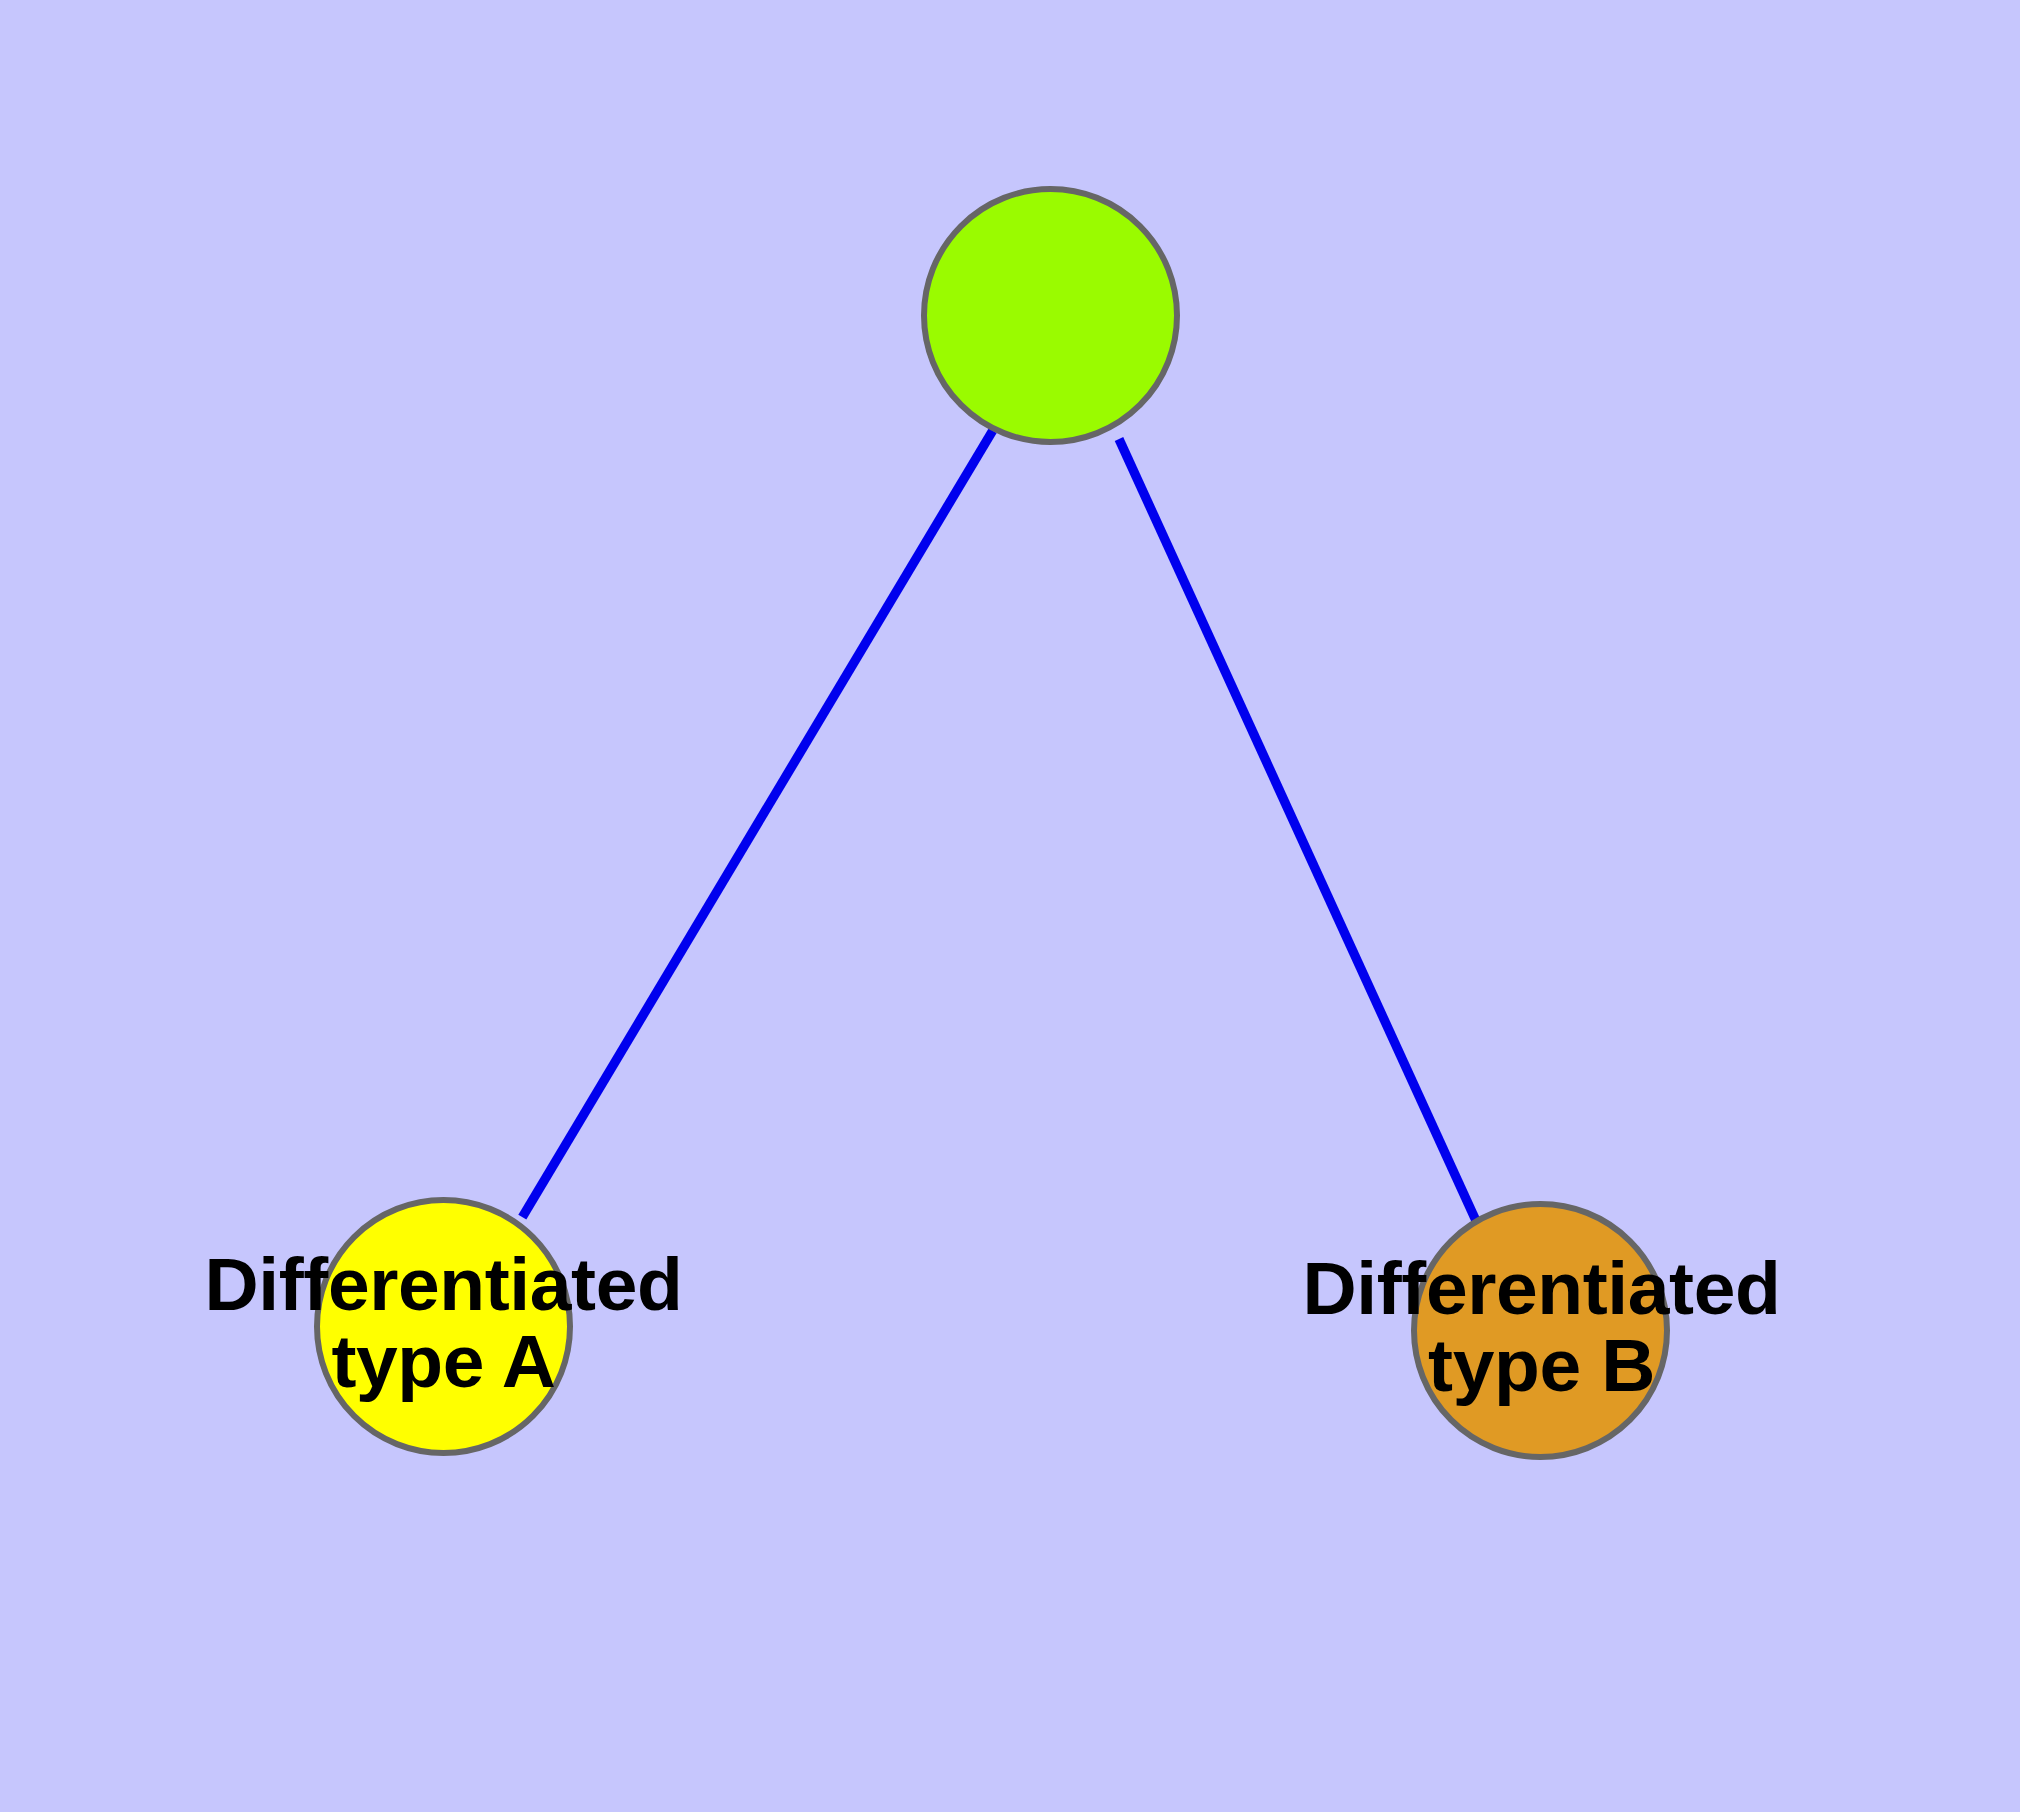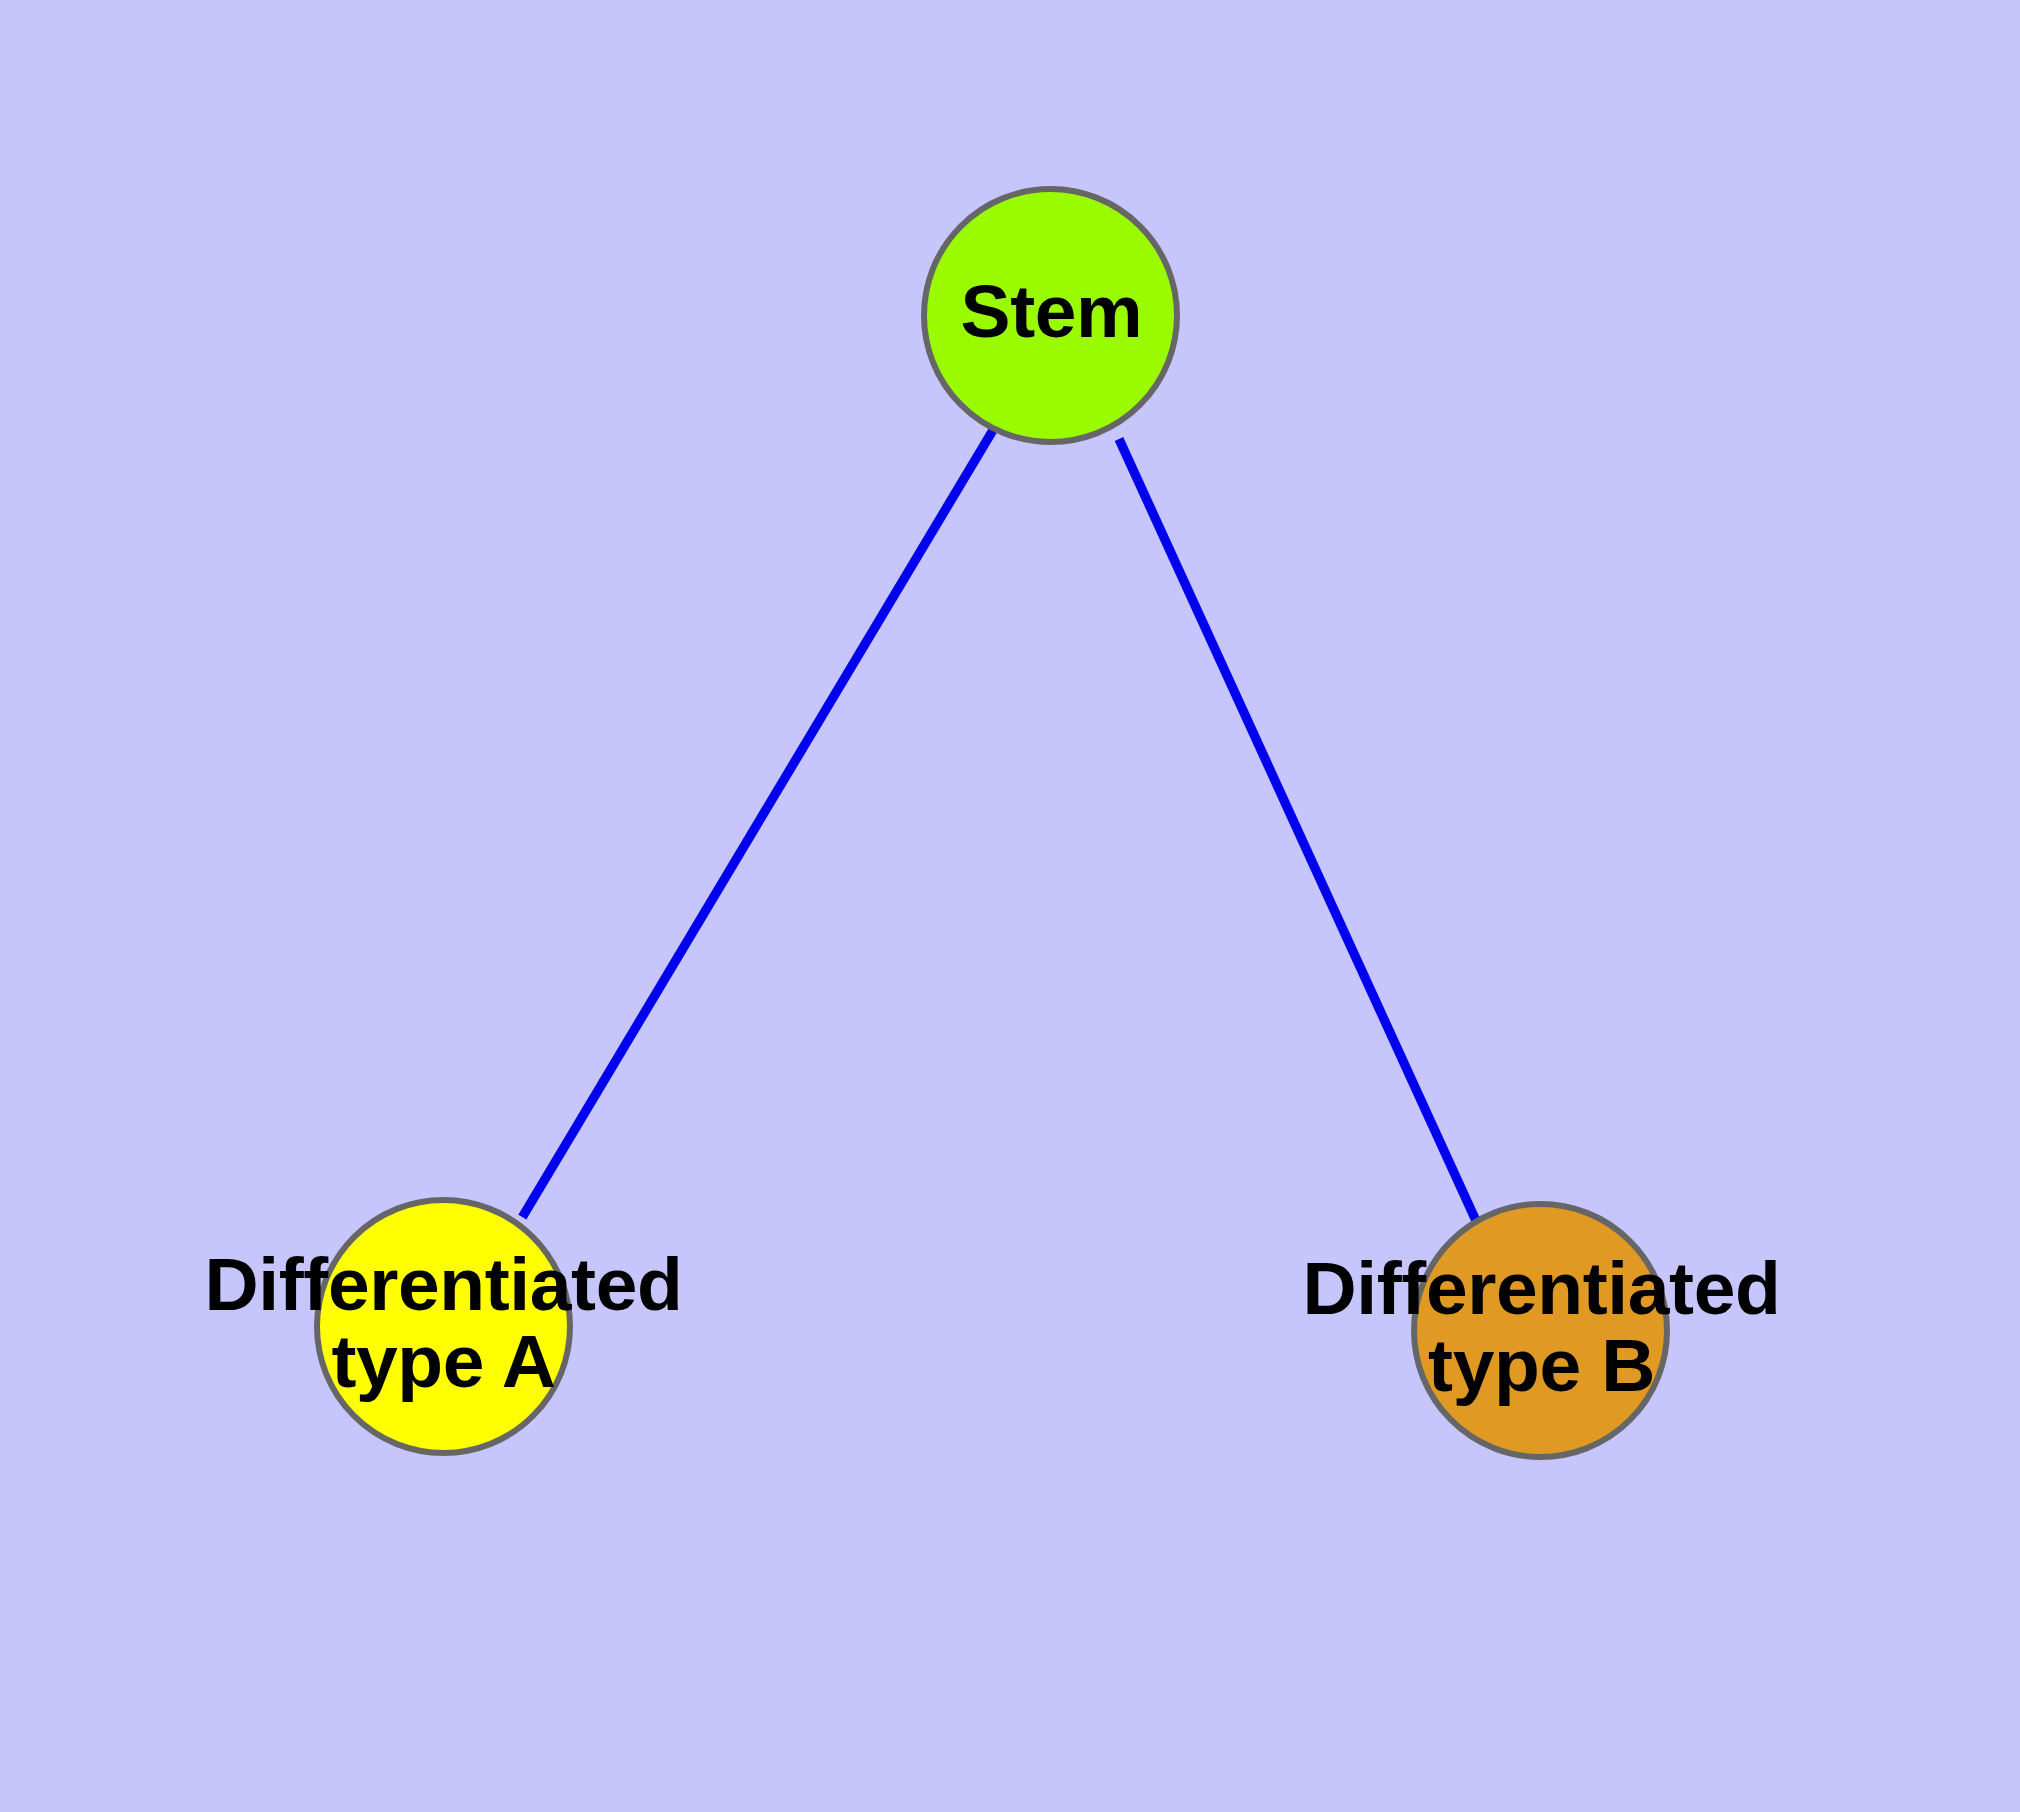--- a/index.html
+++ b/index.html
@@ -59,21 +59,20 @@
 
   <svg id="edge-layer" viewBox="0 0 2384 2138" width="2021" height="1812" xmlns="http://www.w3.org/2000/svg" aria-hidden="true">
     <g id="edges-group">
         <line x1="1171" y1="508" x2="616" y2="1436" stroke="#0000ee" stroke-width="11" stroke-linecap="butt"></line>
         <line x1="1320" y1="518" x2="1742" y2="1442" stroke="#0000ee" stroke-width="11" stroke-linecap="butt"></line>
       </g>
   </svg>
 
   <div id="node-layer">
       <div class="graph-node" style="left: 921px; top: 186px; width: 259px; height: 259px; background: rgb(154, 251, 0); border-color: rgb(102, 102, 102);"></div>
-      <div class="node-label" style="width: 1187px; left: 458px; top: 273px;">Stem</div>
       <div class="graph-node" style="left: 314px; top: 1197px; width: 259px; height: 259px; background: rgb(255, 255, 0); border-color: rgb(102, 102, 102);"></div>
       <div class="node-label" style="width: 1187px; left: -150px; top: 1246px;">Differentiated
 type A</div>
       <div class="graph-node" style="left: 1411px; top: 1201px; width: 259px; height: 259px; background: rgb(224, 154, 36); border-color: rgb(102, 102, 102);"></div>
       <div class="node-label" style="width: 1187px; left: 948px; top: 1250px;">Differentiated
 type B</div>
     </div>
 
 </div>
 

